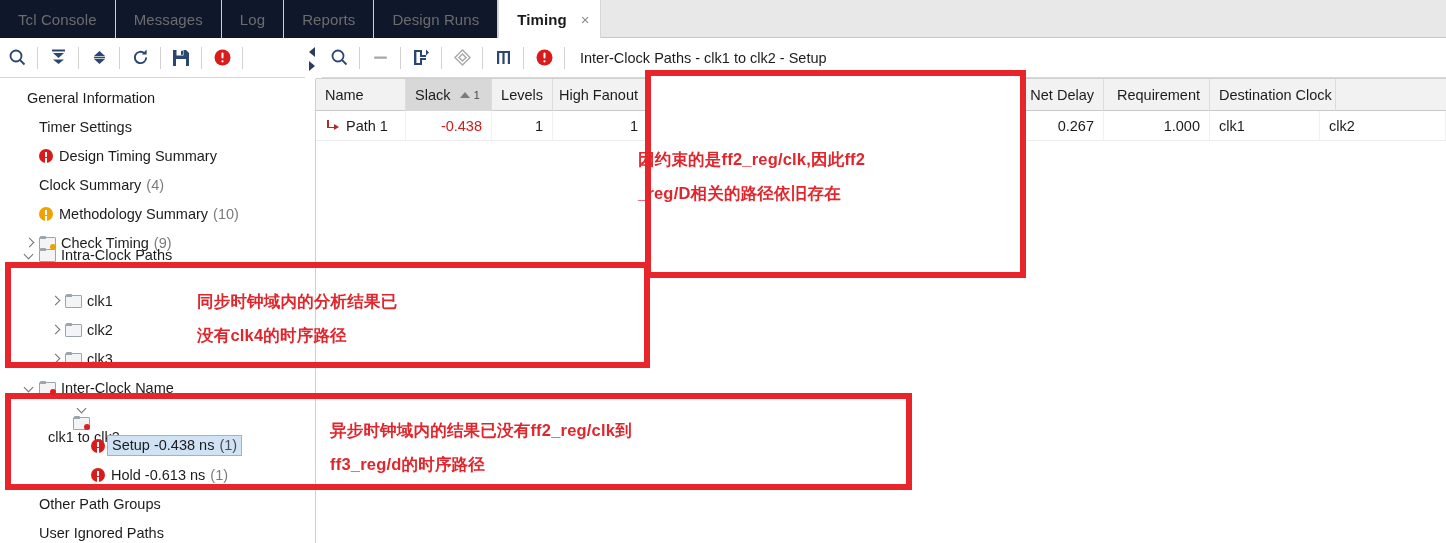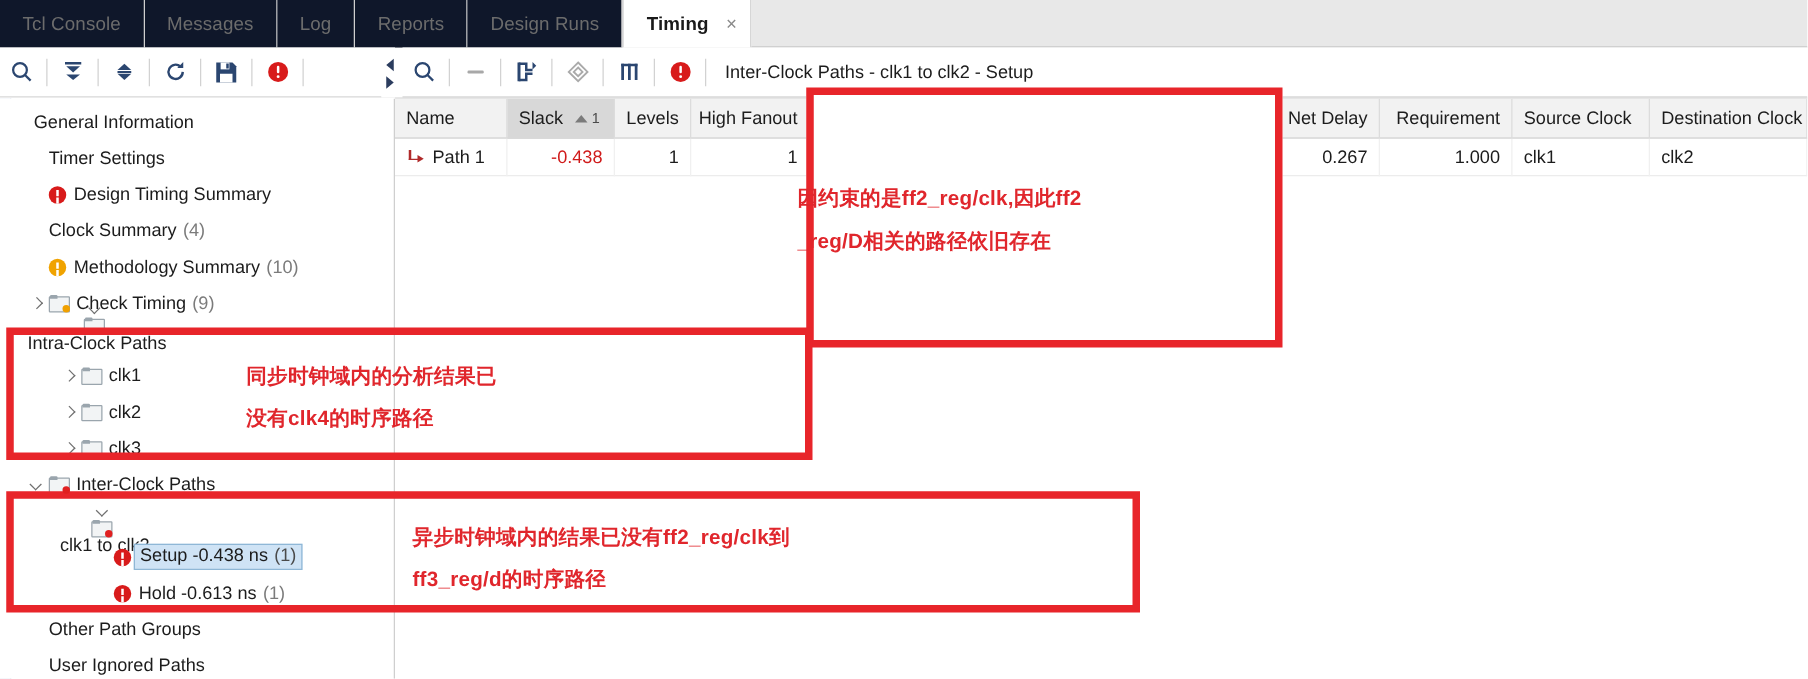--- a/index.html
+++ b/index.html
@@ -363,21 +363,21 @@
         <span class="warn-dot"></span>
         <span><span>Methodology Summary</span><span class="count">(10)</span></span>
       </div>
       <div class="tree-row" style="top: 149px; padding-left: 22px;">
         <span class="tw-arrow right"></span>
         <span class="folder">
           <span class="fdot orange"></span>
         </span>
         <span><span>Check Timing</span><span class="count">(9)</span></span>
       </div>
-      <div class="tree-row" style="top: 161px; padding-left: 22px; flex-direction: column;">
+      <div class="tree-row" style="top: 161px; padding-left: 22px;">
         <span class="tw-arrow down"></span>
         <span class="folder"></span>
         <span><span>Intra-Clock Paths</span></span>
       </div>
       <div class="tree-row" style="top: 207px; padding-left: 48px;">
         <span class="tw-arrow right"></span>
         <span class="folder"></span>
         <span><span>clk1</span></span>
       </div>
       <div class="tree-row" style="top: 236px; padding-left: 48px;">
@@ -388,21 +388,21 @@
       <div class="tree-row" style="top: 265px; padding-left: 48px;">
         <span class="tw-arrow right"></span>
         <span class="folder"></span>
         <span><span>clk3</span></span>
       </div>
       <div class="tree-row" style="top: 294px; padding-left: 22px;">
         <span class="tw-arrow down"></span>
         <span class="folder">
           <span class="fdot"></span>
         </span>
-        <span><span>Inter-Clock Paths</span></span>
+        <span><span>Inter-Clock Name</span></span>
       </div>
       <div class="tree-row" style="top: 323px; padding-left: 48px; flex-direction: column;">
         <span class="tw-arrow down"></span>
         <span class="folder">
           <span class="fdot"></span>
         </span>
         <span><span>clk1 to clk2</span></span>
       </div>
       <div class="tree-row" style="top: 352px; padding-left: 74px;">
         <span class="tw-arrow"></span>
@@ -456,23 +456,20 @@
           <span>Total Delay</span>
         </div>
         <div class="th num" style="width: 100px; flex: 0 0 100px;">
           <span>Logic Delay</span>
         </div>
         <div class="th num" style="width: 80px; flex: 0 0 80px;">
           <span>Net Delay</span>
         </div>
         <div class="th num" style="width: 106px; flex: 0 0 106px;">
           <span>Requirement</span>
-        </div>
-        <div class="th" style="width: 110px; flex: 0 0 110px;">
-          <span>Source Clock</span>
         </div>
         <div class="th" style="width: 126px; flex: 0 0 126px;">
           <span>Destination Clock</span>
         </div>
       </div>
     <div id="tbody">
         <div class="trow">
           <div class="td" style="width: 90px; flex: 0 0 90px;">
             <span class="path-icon">
               <i></i>

